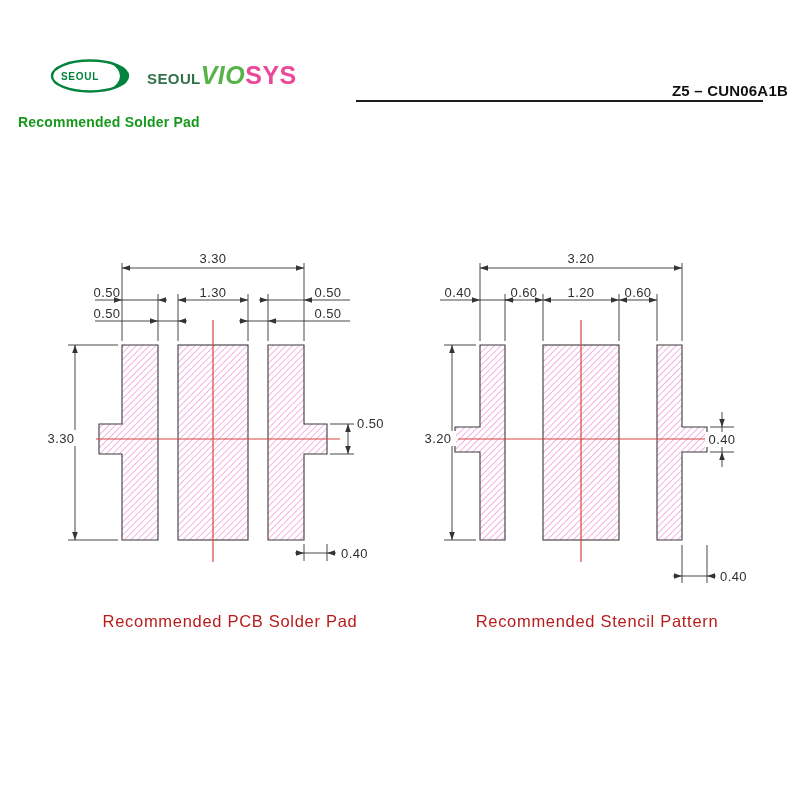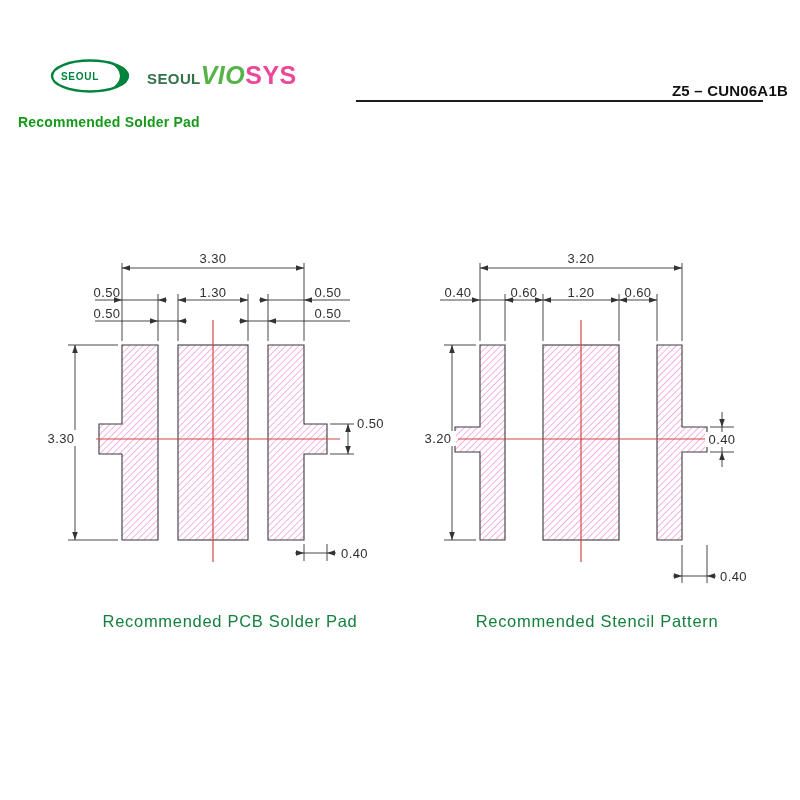--- a/index.html
+++ b/index.html
@@ -10,21 +10,21 @@
   #logo-svg { position:absolute; left:48px; top:57px; }
   .brand { position:absolute; left:147px; top:61px; white-space:nowrap; }
   .brand .b1 { font-size:15px; font-weight:bold; color:#33714a; letter-spacing:.4px; }
   .brand .b2 { font-size:25px; font-weight:bold; font-style:italic; color:#56b348; letter-spacing:.5px; }
   .brand .b3 { font-size:25px; font-weight:bold; color:#ec4899; letter-spacing:.5px; }
   .partnum { position:absolute; left:628px; top:82px; font-size:15px; font-weight:bold; color:#111; letter-spacing:.2px;margin-left:44px; }
   .hrule { position:absolute; left:356px; top:100px; width:407px; height:2px; background:#1c1c1c; }
   .page-title { position:absolute; left:18px; top:114px; font-size:14px; font-weight:bold; color:#17991c; letter-spacing:.2px; }
   #drawing { position:absolute; left:0; top:0; }
   #drawing text { font-family:"Liberation Sans", sans-serif; font-size:13px; fill:#2f2f2f; letter-spacing:.4px; }
-  .caption { position:absolute; text-align:center; font-size:16.5px; color:#15803d; letter-spacing:.7px; }
+  .caption { position:absolute; text-align:center; font-size:16.5px; color:#b91c1c; letter-spacing:.7px; }
   .caption.left { left:60px; top:612px; width:340px; }
   .caption.right { left:432px; top:612px; width:330px; }
 </style>
 </head>
 <body>
 
 <svg id="logo-svg" width="100" height="40" viewBox="0 0 100 40">
   <ellipse cx="42" cy="19" rx="38" ry="15.5" fill="#ffffff" stroke="#00843d" stroke-width="2.4"></ellipse>
   <path d="M60,4 Q100,19 60,34 Q84,19 60,4 Z" fill="#00843d"></path>
   <text x="13" y="23" style="font-size:10px; font-weight:bold; fill:#00843d; letter-spacing:.7px;">SEOUL</text>

